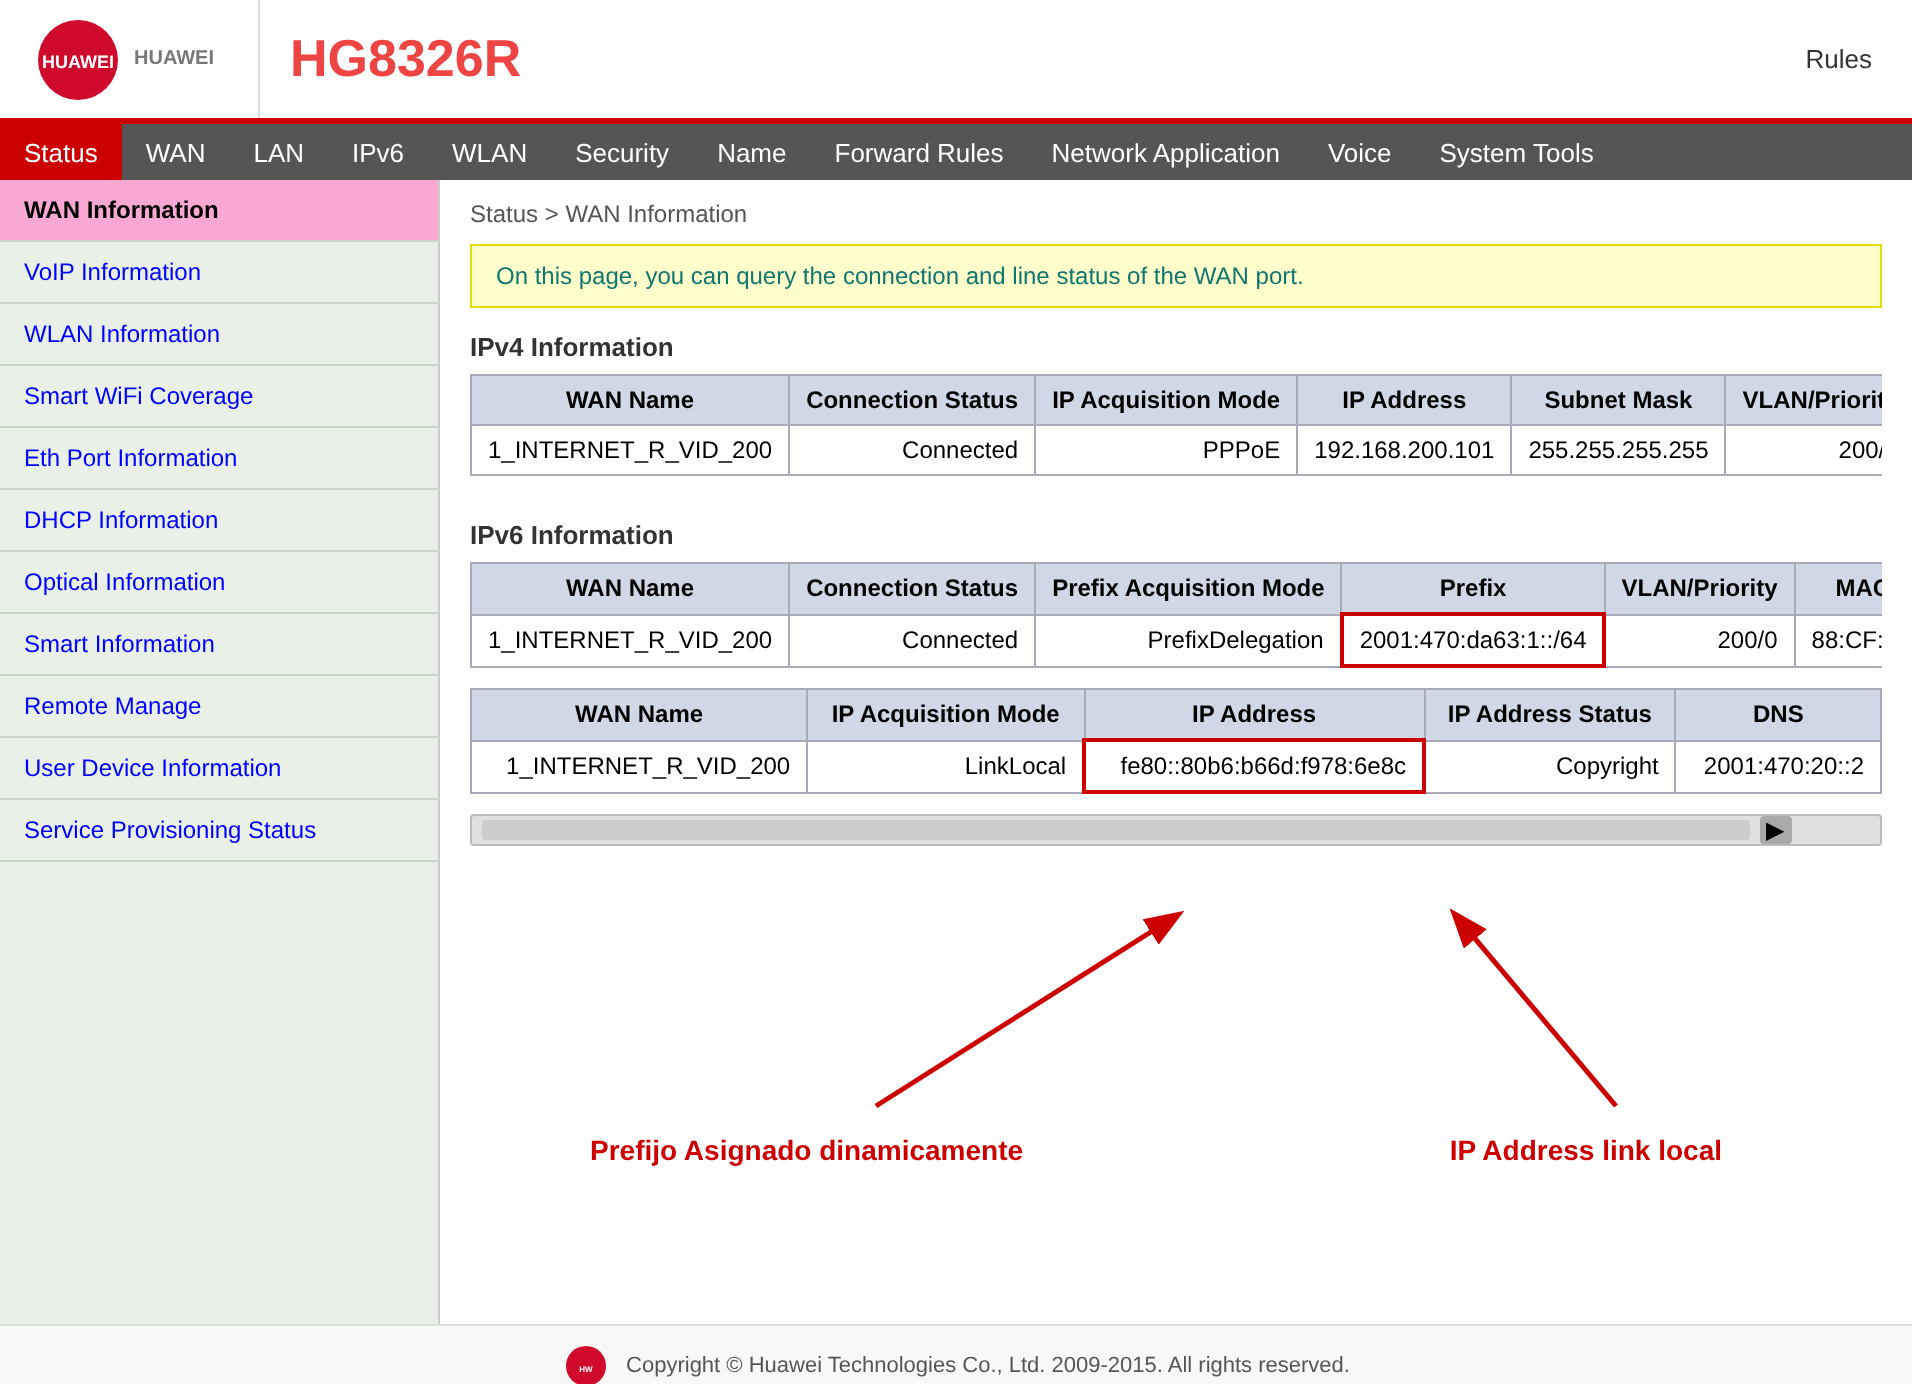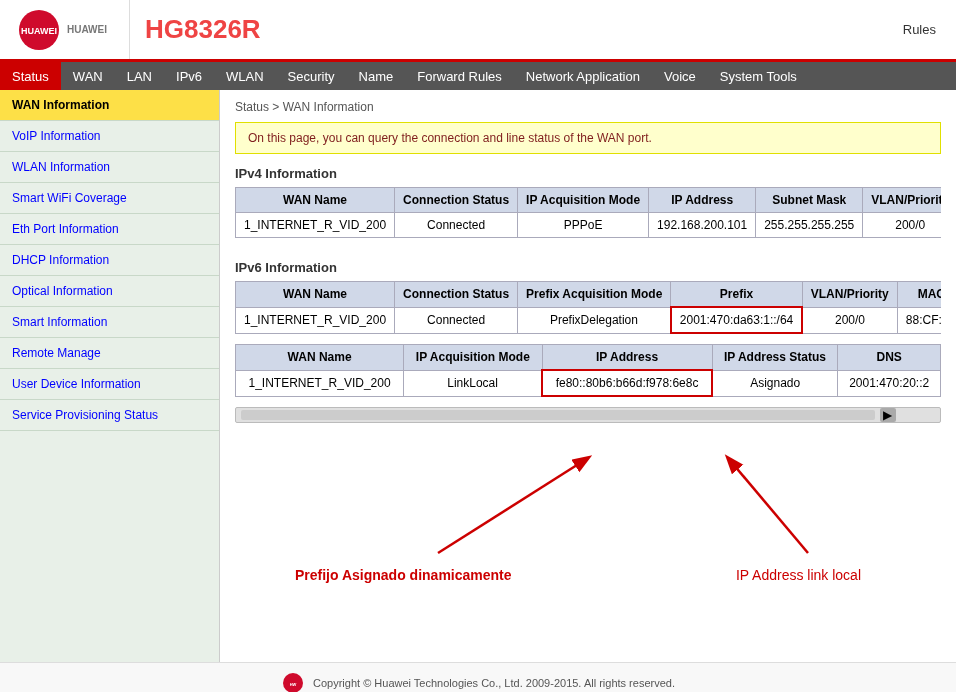--- a/index.html
+++ b/index.html
@@ -16,32 +16,32 @@
     .nav-bar { background: #555; display: flex; align-items: center; height: 28px; }
     .nav-item { padding: 0 12px; height: 100%; display: flex; align-items: center; color: #fff; font-size: 13px; cursor: pointer; white-space: nowrap; }
     .nav-item.active { background: #c00; }
 
     
     .main-layout { display: flex; min-height: calc(692px - 90px - 30px); }
 
     
     .sidebar { width: 220px; background: #e8f0e8; border-right: 1px solid #ccc; flex-shrink: 0; }
     .sidebar-item { padding: 8px 12px; border-bottom: 1px solid #c8d8c8; color: #00f; cursor: pointer; font-size: 12px; }
-    .sidebar-item.active { background: #fde047; color: #000; font-weight: bold; }
+    .sidebar-item.active { background: #f9a8d4; color: #000; font-weight: bold; }
 
     
     .content { flex: 1; padding: 10px 15px; overflow-x: auto; }
     .breadcrumb { font-size: 12px; color: #555; margin-bottom: 8px; }
-    .info-box { background: #ffffcc; border: 1px solid #e0e000; padding: 8px 12px; margin-bottom: 12px; color: #7f1d1d; font-size: 12px; }
+    .info-box { background: #ffffcc; border: 1px solid #e0e000; padding: 8px 12px; margin-bottom: 12px; color: #0f766e; font-size: 12px; }
 
     .section-title { font-weight: bold; font-size: 13px; margin: 12px 0 6px 0; color: #333; }
 
     table { border-collapse: collapse; width: 100%; font-size: 12px; margin-bottom: 10px; }
     th { background: #d0d8e8; border: 1px solid #aab; padding: 5px 8px; text-align: center; font-weight: bold; white-space: nowrap; }
-    td { border: 1px solid #aab; padding: 5px 8px; text-align: center; white-space: nowrap; }
+    td { border: 1px solid #aab; padding: 5px 8px; text-align: right; white-space: nowrap; }
     tr:nth-child(even) td { background: #f0f4ff; }
 
     .highlight-cell { border: 2px solid #c00 !important; }
 
     
     .arrows-area { position: relative; height: 160px; margin-top: 5px; }
 
     
     .arrows-svg { position: absolute; top: 0; left: 0; width: 100%; height: 100%; }
 
@@ -170,21 +170,21 @@
             <th>IP Address</th>
             <th>IP Address Status</th>
             <th>DNS</th>
           </tr>
         </thead>
         <tbody>
           <tr>
             <td>1_INTERNET_R_VID_200</td>
             <td>LinkLocal</td>
             <td class="highlight-cell">fe80::80b6:b66d:f978:6e8c</td>
-            <td>Asignado</td>
+            <td>Copyright</td>
             <td>2001:470:20::2</td>
           </tr>
         </tbody>
       </table>
     </div>
 
     <div style="height:16px;background:#e0e0e0;border:1px solid #bbb;border-radius:2px;margin-bottom:10px;display:flex;align-items:center;">
       <div style="width:90%;height:10px;background:#ccc;border-radius:2px;margin:0 5px;"></div>
       <div style="width:16px;height:14px;background:#aaa;border-radius:2px;margin-right:2px;display:flex;align-items:center;justify-content:center;">▶</div>
     </div>
@@ -203,21 +203,21 @@
 
         <path d="M200,120 L350,25" stroke="#c00" stroke-width="2.5" fill="none" marker-end="url(#arrowhead1)"></path>
 
         <path d="M570,120 L490,25" stroke="#c00" stroke-width="2.5" fill="none" marker-end="url(#arrowhead2)"></path>
       </svg>
 
       <div style="position:absolute;left:60px;bottom:10px;">
         <span style="font-weight:bold;font-size:14px;color:#c00;">Prefijo Asignado dinamicamente</span>
       </div>
       <div style="position:absolute;right:80px;bottom:10px;">
-        <span style="font-weight:normal;font-size:14px;color:#c00;">IP Address link local</span>
+        <span style="font-weight:bold;font-size:14px;color:#c00;">IP Address link local</span>
       </div>
     </div>
   </div>
 </div>
 
 <div class="footer">
   <svg class="footer-logo" viewBox="0 0 24 24" xmlns="http://www.w3.org/2000/svg">
     <ellipse cx="12" cy="12" rx="10" ry="10" fill="#cf0a2c"></ellipse>
     <text x="12" y="15" text-anchor="middle" fill="white" font-size="4" font-weight="bold">HW</text>
   </svg>

